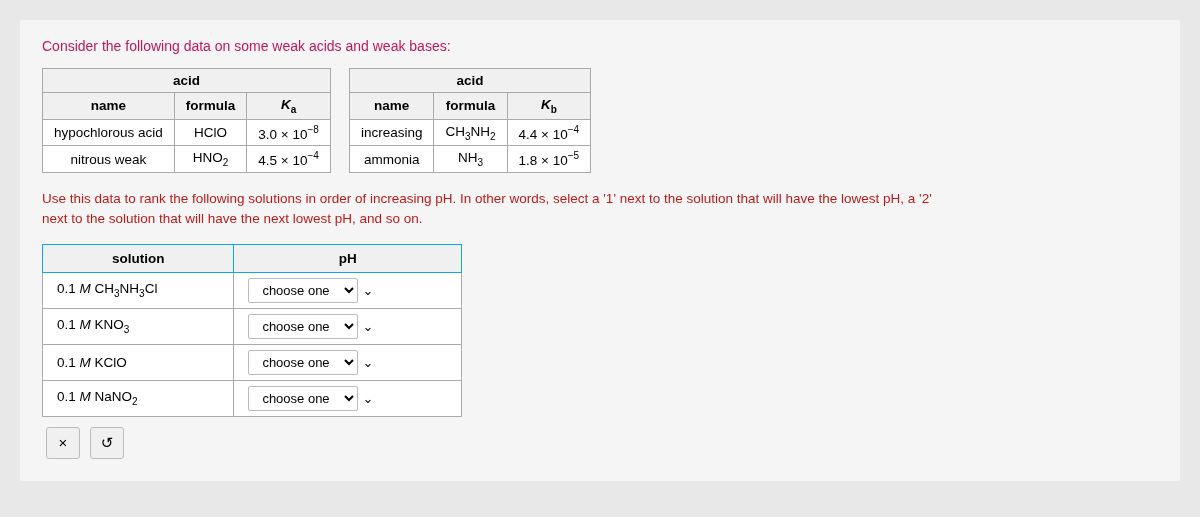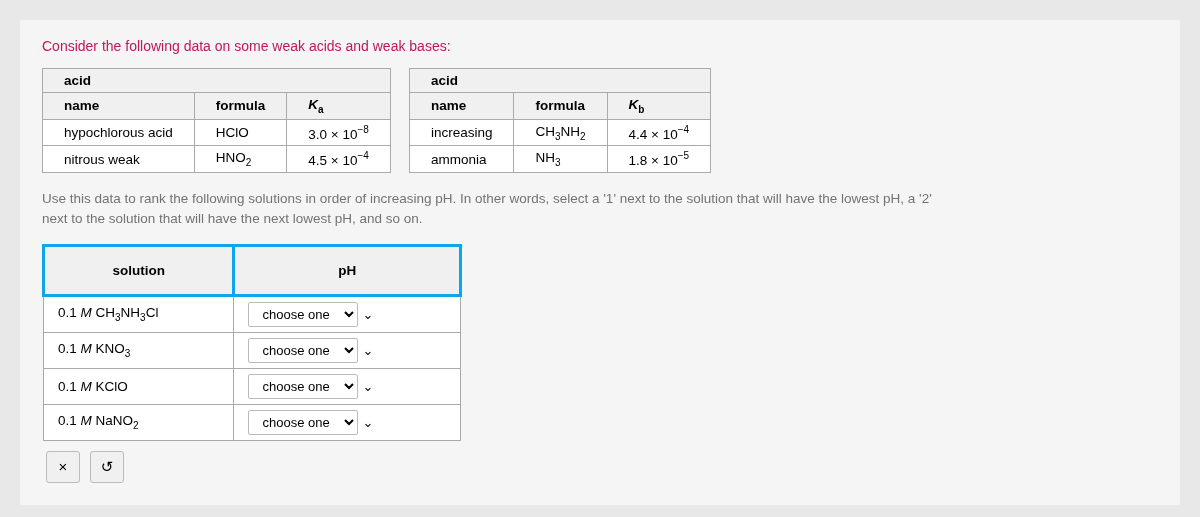--- a/index.html
+++ b/index.html
@@ -26,52 +26,52 @@
       gap: 18px;
       margin-bottom: 16px;
       align-items: flex-start;
     }
     .data-table {
       border-collapse: collapse;
       font-size: 13.5px;
     }
     .data-table th, .data-table td {
       border: 1px solid #aaa;
-      padding: 4px 21px;
-      text-align: left;
+      padding: 4px 11px;
+      text-align: center;
       white-space: nowrap;
     }
     .data-table th {
       background: #f0f0f0;
       font-weight: bold;
     }
     .data-table td {
       background: #fff;
     }
     sup {
       font-size: 10px;
     }
     sub {
       font-size: 10px;
     }
     .instruction-text {
       font-size: 13.5px;
       line-height: 1.5;
       margin-bottom: 14px;
-      color: #737373;
+      color: #b91c1c;
       max-width: 900px;
     }
     .ranking-table {
       border-collapse: collapse;
       font-size: 13.5px;
       min-width: 420px;
     }
     .ranking-table th {
-      border: 3px solid #0ea5e9;
-      padding: 16px 16px;
+      border: 1px solid #0ea5e9;
+      padding: 6px 16px;
       background: #f0f0f0;
       font-weight: bold;
       text-align: center;
     }
     .ranking-table td {
       border: 1px solid #aaa;
       padding: 5px 14px;
       background: #fff;
       vertical-align: middle;
     }

